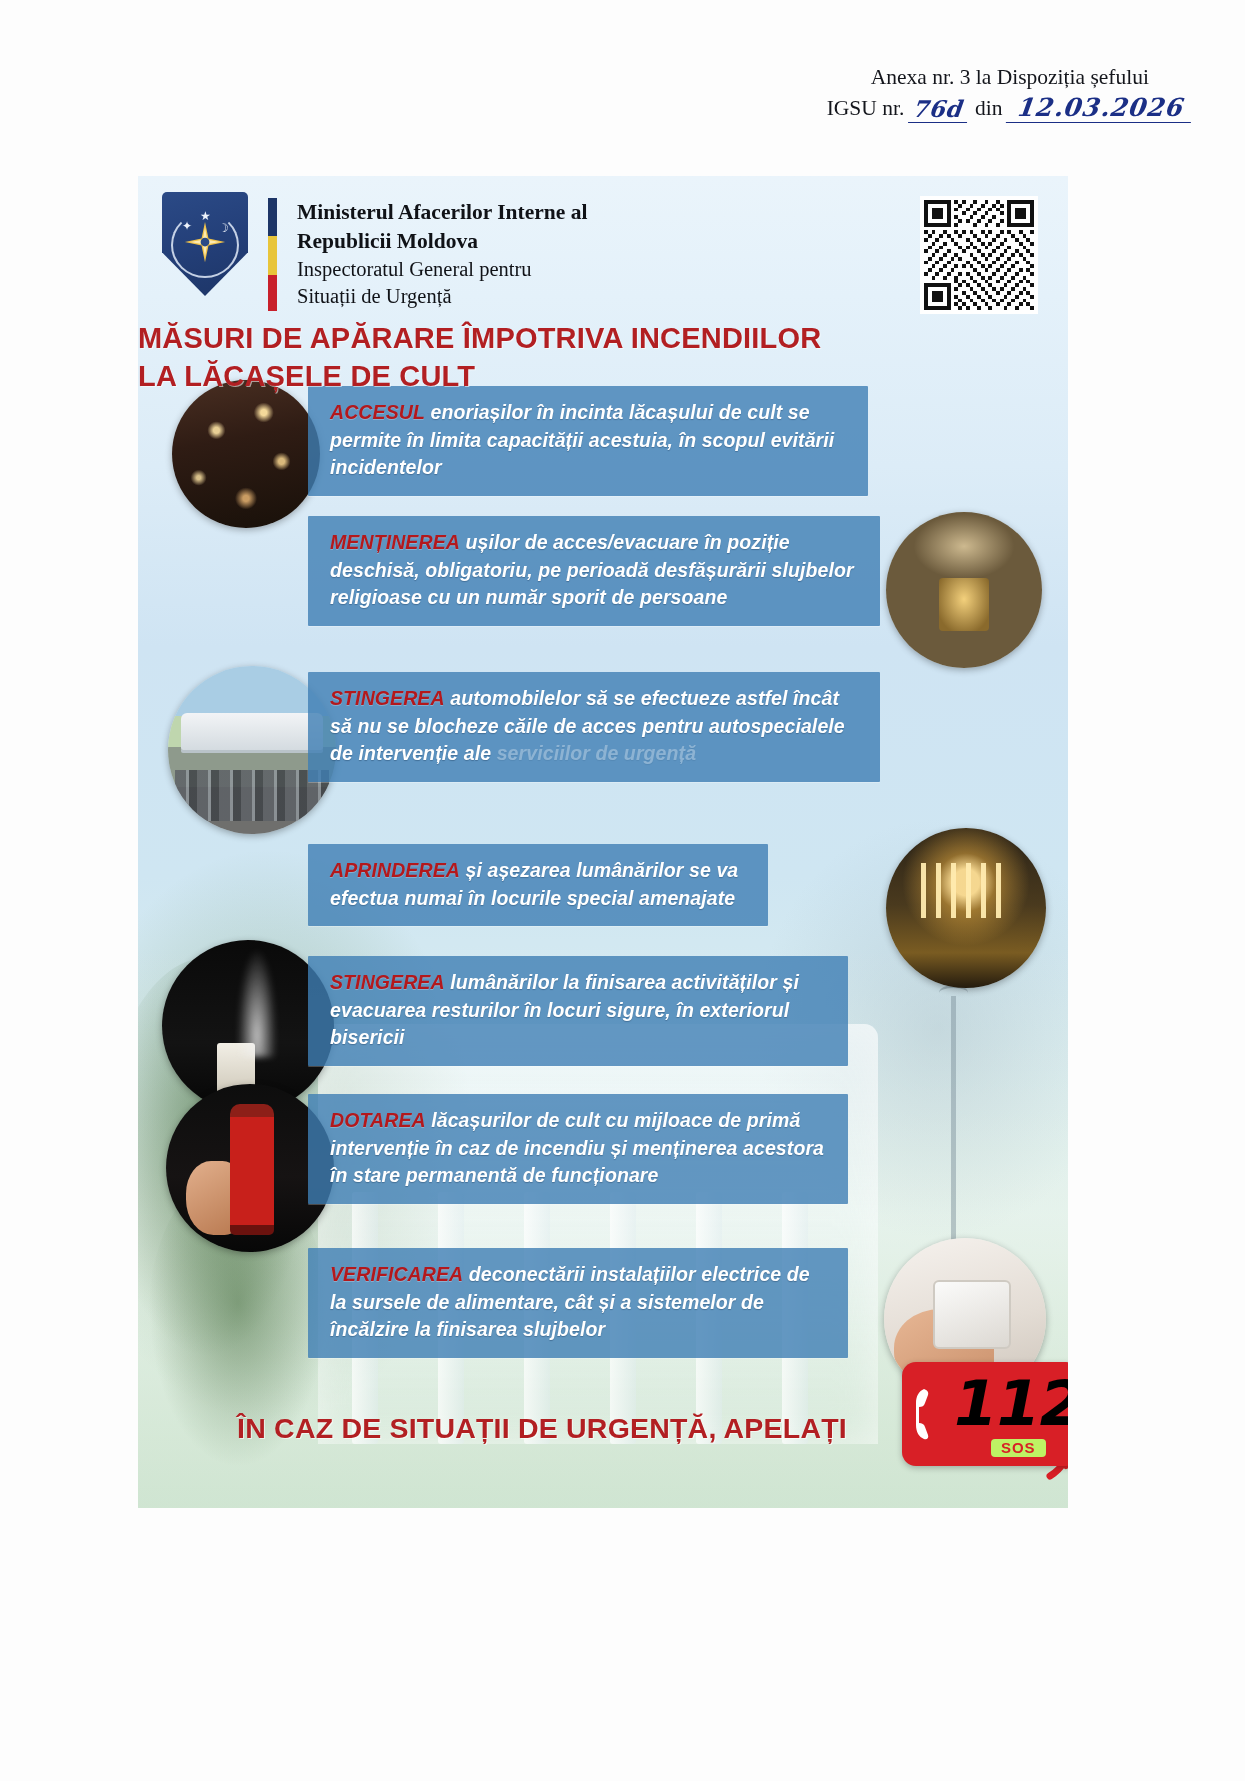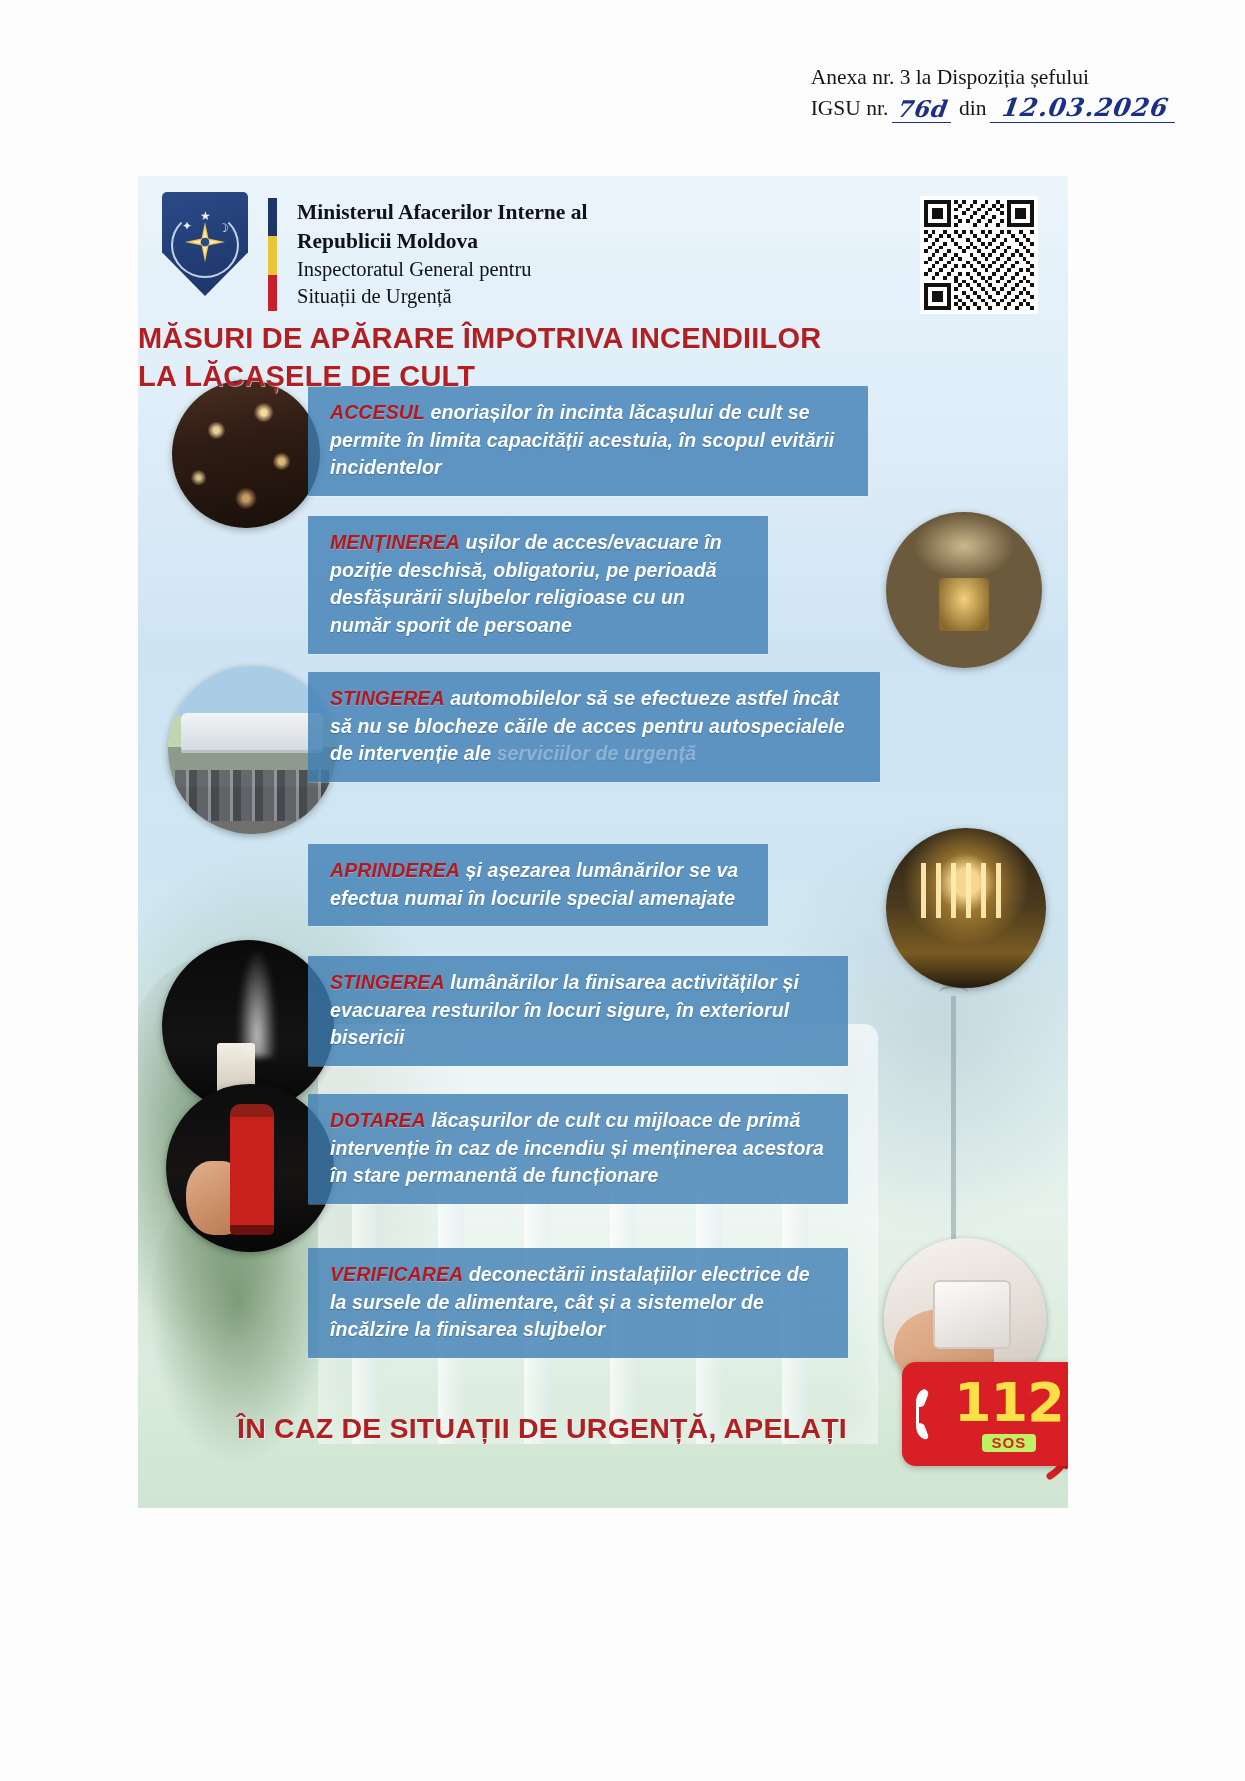--- a/index.html
+++ b/index.html
@@ -11,22 +11,22 @@
     overflow: hidden;
   }
   #page {
     position: relative;
     width: 1245px; height: 1781px;
     background: #fdfdfd;
   }
 
   
   .scan-header {
-    position: absolute; top: 62px; right: 68px;
-    text-align: left;
+    position: absolute; top: 62px; right: 52px;
+    text-align: center;
     font-family: "Liberation Serif", serif;
     font-size: 21.5px; color: #14161c; line-height: 1.42;
     white-space: nowrap;
   }
   .scan-header .line2 { display: flex; align-items: flex-end; gap: 6px; }
   .hand {
     font-family: "DejaVu Serif", serif;
     font-style: italic; font-weight: 700;
     color: #1b2f86; font-size: 23px;
     letter-spacing: .5px;
@@ -207,22 +207,23 @@
     position: absolute; right: 22px; top: -26px;
     width: 178px; height: 104px;
     background: #d81f26;
     border-radius: 14px;
     box-shadow: 0 2px 6px rgba(0,0,0,.25);
     display: flex; align-items: center; gap: 6px; padding: 8px 10px 8px 12px;
   }
   .logo112 .handset { width: 34px; height: 56px; flex: none; }
   .logo112 .nums { display: flex; flex-direction: column; align-items: center; line-height: 1; }
   .logo112 .n112 {
-    color: #fde047; font-weight: 800; font-size: 54px; letter-spacing: -1px;
+    color: #000000; font-weight: 800; font-size: 63px; letter-spacing: -1px;
     font-family: "DejaVu Sans", sans-serif;
+    font-style: italic;
   }
   .logo112 .sos {
     margin-top: 4px; background: #bef264; color: #d81f26; font-weight: 800;
     font-size: 15px; letter-spacing: 1px; border-radius: 4px; padding: 1px 10px 2px;
   }
   .arcs { position: absolute; right: 10px; top: 2px; width: 60px; height: 100px; }
 </style>
 </head>
 <body>
 
@@ -327,21 +328,21 @@
 
       <div class="row" style="height:124px;">
         <div class="photo ph-congregation" style="left:34px; top:-6px; width:148px; height:148px;"></div>
         <div class="band" style="left:170px; top:0; width:560px;">
           <p><span class="kw">ACCESUL</span><span> enoriașilor în incinta lăcașului de cult se permite în limita capacității acestuia, în scopul evitării incidentelor</span></p>
         </div>
       </div>
 
       <div class="row" style="height:150px;">
         <div class="photo ph-door" style="right:26px; top:-4px; width:156px; height:156px;"></div>
-        <div class="band" style="left:170px; top:0; width:460px;">
+        <div class="band" style="left:170px; top:0; width:572px;">
           <p><span class="kw">MENȚINEREA</span><span> ușilor de acces/evacuare în poziție deschisă, obligatoriu, pe perioadă desfășurării slujbelor religioase cu un număr sporit de persoane</span></p>
         </div>
       </div>
 
       <div class="row" style="height:164px;">
         <div class="photo ph-parking" style="left:30px; top:-6px; width:168px; height:168px;"></div>
         <div class="band faded" style="left:170px; top:0; width:572px;">
           <p><span class="kw">STINGEREA</span><span> automobilelor  să se efectueze astfel încât să nu se blocheze căile de acces pentru autospecialele  de intervenție ale </span><span class="dim">serviciilor de urgență</span></p>
         </div>
       </div>

